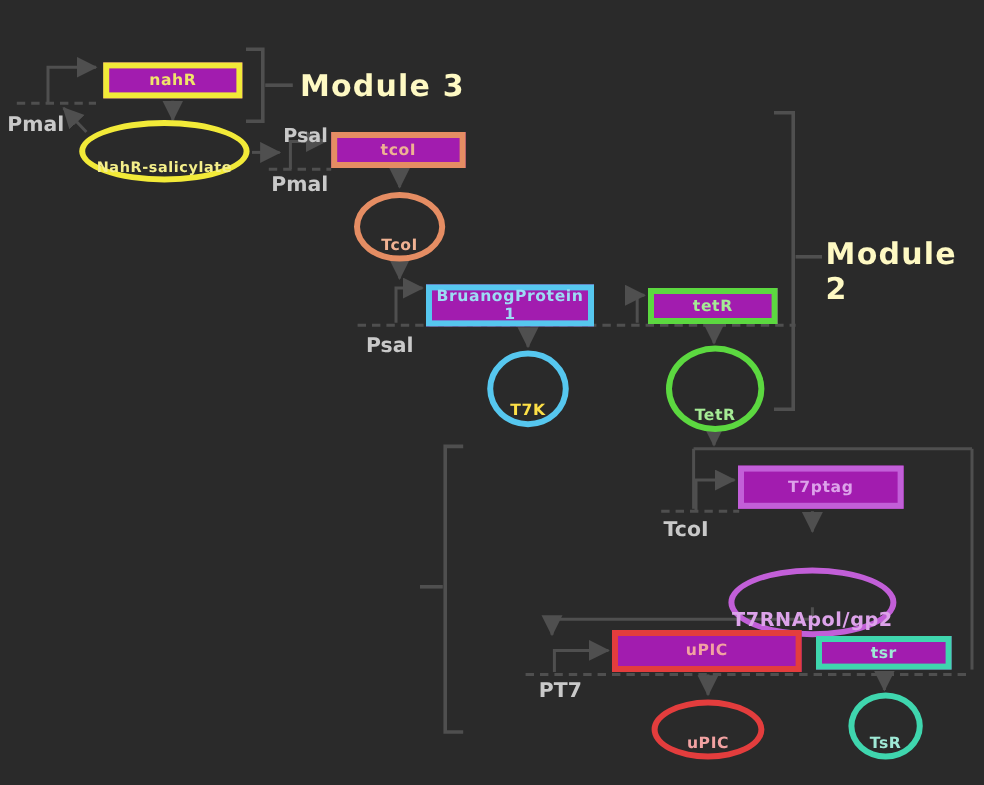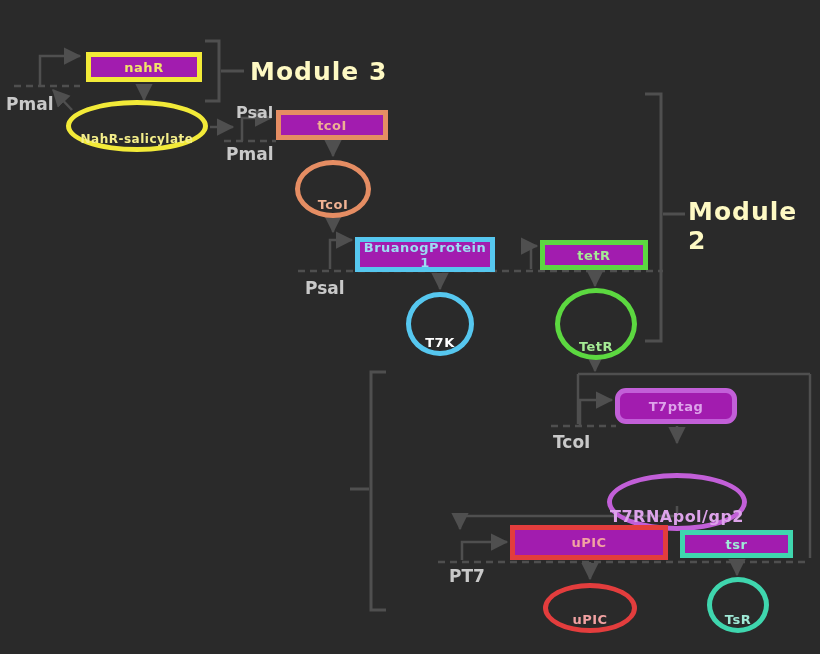--- a/index.html
+++ b/index.html
@@ -19,26 +19,26 @@
   .promoter-label{position:absolute;z-index:3;color:#c9c9c9;font-weight:bold;
                   font-size:17px;}
   
   #gene-nahr{left:86px;top:52px;width:116px;height:30px;border-color:#f2ea38;color:#f0e46a;}
   #protein-nahr{left:66px;top:100px;width:142px;height:52px;border-color:#f2ea38;color:#f4ee8a;font-size:12px;}
   
   #gene-tcoi{left:276px;top:110px;width:112px;height:30px;border-color:#e58d63;color:#eeb193;}
   #protein-tcoi{left:295px;top:160px;width:76px;height:58px;border-color:#e58d63;color:#f0b293;}
   
   #gene-blue{left:355px;top:237px;width:140px;height:35px;border-color:#56c7ef;color:#9cdcf4;font-size:13px;}
-  #protein-t7k{left:406px;top:292px;width:68px;height:64px;border-color:#56c7ef;color:#ffffff;}
+  #protein-t7k{left:406px;top:292px;width:68px;height:64px;border-color:#56c7ef;color:#fde047;}
   
   #gene-tetr{left:540px;top:240px;width:108px;height:30px;border-color:#5cd840;color:#a5eb95;}
   #protein-tetr{left:555px;top:288px;width:82px;height:72px;border-color:#5cd840;color:#a5eb95;}
   
-  #gene-t7ptag{left:615px;top:388px;width:122px;height:36px;border-color:#c25fd8;color:#dda3ea;border-radius:11px;}
+  #gene-t7ptag{left:615px;top:388px;width:138px;height:36px;border-color:#c25fd8;color:#dda3ea;}
   #protein-t7rnapol{left:607px;top:473px;width:140px;height:58px;border-color:#c25fd8;color:#dda3ea;font-size:16px;}
   
   #gene-upic{left:510px;top:525px;width:158px;height:35px;border-color:#e33d3d;color:#f2a2a2;}
   #protein-upic{left:543px;top:583px;width:94px;height:50px;border-color:#e33d3d;color:#f2a2a2;}
   
   #gene-tsr{left:680px;top:530px;width:113px;height:28px;border-color:#3fd6ae;color:#9fe9d6;}
   #protein-tsr{left:707px;top:577px;width:62px;height:56px;border-color:#3fd6ae;color:#9fe9d6;}
   
   #module3-label{left:250px;top:57px;}
   #module2-label{left:688px;top:197px;}

